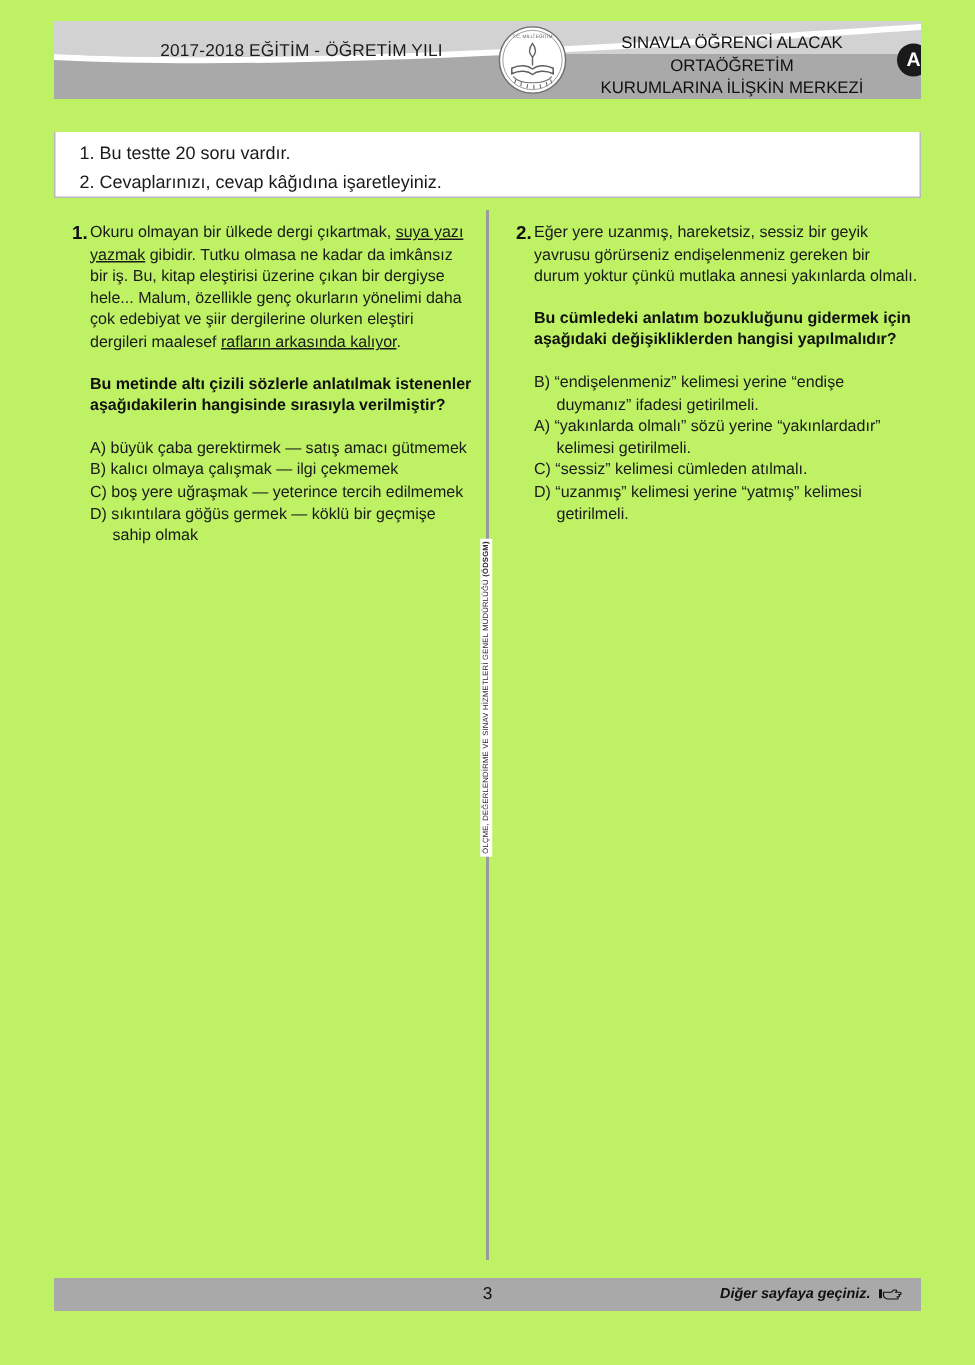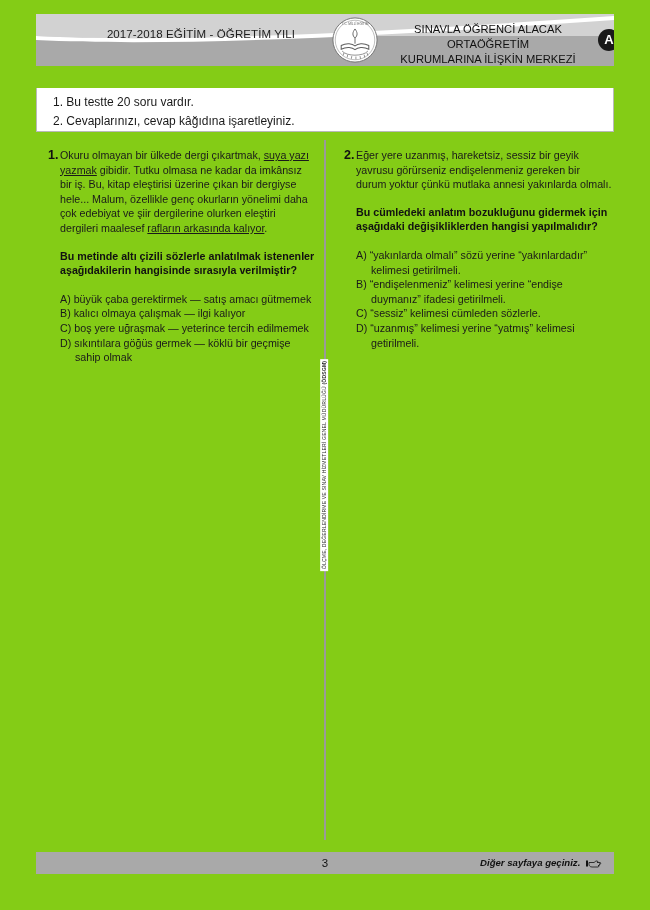--- a/index.html
+++ b/index.html
@@ -12,21 +12,21 @@
     font-family: "Liberation Sans", sans-serif;
     color: #1a1a1a;
     position: relative;
     overflow: hidden;
   }
 
   .page {
     position: absolute;
     left: 0; top: 0;
     width: 650px; height: 910px;
-    background: #84cc16;
+    background: #bef264;
   }
 
   
   .header {
     position: absolute;
     left: 36px; top: 14px;
     width: 578px; height: 52px;
     overflow: hidden;
     background: #d2d2d2;
   }
@@ -284,40 +284,40 @@
   <div class="col col-left">
     <div class="question">
       <div class="q-num">1.</div>
       <div class="q-body">
         <div class="q-passage">
           <span>Okuru olmayan bir ülkede dergi çıkartmak, </span><u>suya yazı yazmak</u><span> gibidir. Tutku olmasa ne kadar da imkânsız bir iş. Bu, kitap eleştirisi üzerine çıkan bir dergiyse hele... Malum, özellikle genç okurların yönelimi daha çok edebiyat ve şiir dergilerine olurken eleştiri dergileri maalesef </span><u>rafların arkasında kalıyor</u><span>.</span>
         </div>
         <div class="q-prompt">Bu metinde altı çizili sözlerle anlatılmak istenenler aşağıdakilerin hangisinde sırasıyla verilmiştir?</div>
         <div class="q-options">
           <div class="q-option">A) büyük çaba gerektirmek — satış amacı gütmemek</div>
-          <div class="q-option">B) kalıcı olmaya çalışmak — ilgi kalıyor</div>
+          <div class="q-option">B) kalıcı olmaya çalışmak — ilgi çekmemek</div>
           <div class="q-option">C) boş yere uğraşmak — yeterince tercih edilmemek</div>
           <div class="q-option">D) sıkıntılara göğüs germek — köklü bir geçmişe sahip olmak</div>
         </div>
       </div>
     </div>
   </div>
 
   <div class="col col-right">
     <div class="question">
       <div class="q-num">2.</div>
       <div class="q-body">
         <div class="q-passage">
           <span>Eğer yere uzanmış, hareketsiz, sessiz bir geyik yavrusu görürseniz endişelenmeniz gereken bir durum yoktur çünkü mutlaka annesi yakınlarda olmalı.</span>
         </div>
         <div class="q-prompt">Bu cümledeki anlatım bozukluğunu gidermek için aşağıdaki değişikliklerden hangisi yapılmalıdır?</div>
         <div class="q-options">
+          <div class="q-option">B) “endişelenmeniz” kelimesi yerine “endişe duymanız” ifadesi getirilmeli.</div>
           <div class="q-option">A) “yakınlarda olmalı” sözü yerine “yakınlardadır” kelimesi getirilmeli.</div>
-          <div class="q-option">B) “endişelenmeniz” kelimesi yerine “endişe duymanız” ifadesi getirilmeli.</div>
-          <div class="q-option">C) “sessiz” kelimesi cümleden sözlerle.</div>
+          <div class="q-option">C) “sessiz” kelimesi cümleden atılmalı.</div>
           <div class="q-option">D) “uzanmış” kelimesi yerine “yatmış” kelimesi getirilmeli.</div>
         </div>
       </div>
     </div>
   </div>
 
   <div class="footer">
     <div class="footer-page">3</div>
     <div class="footer-next">
       <span>Diğer sayfaya geçiniz.</span>

